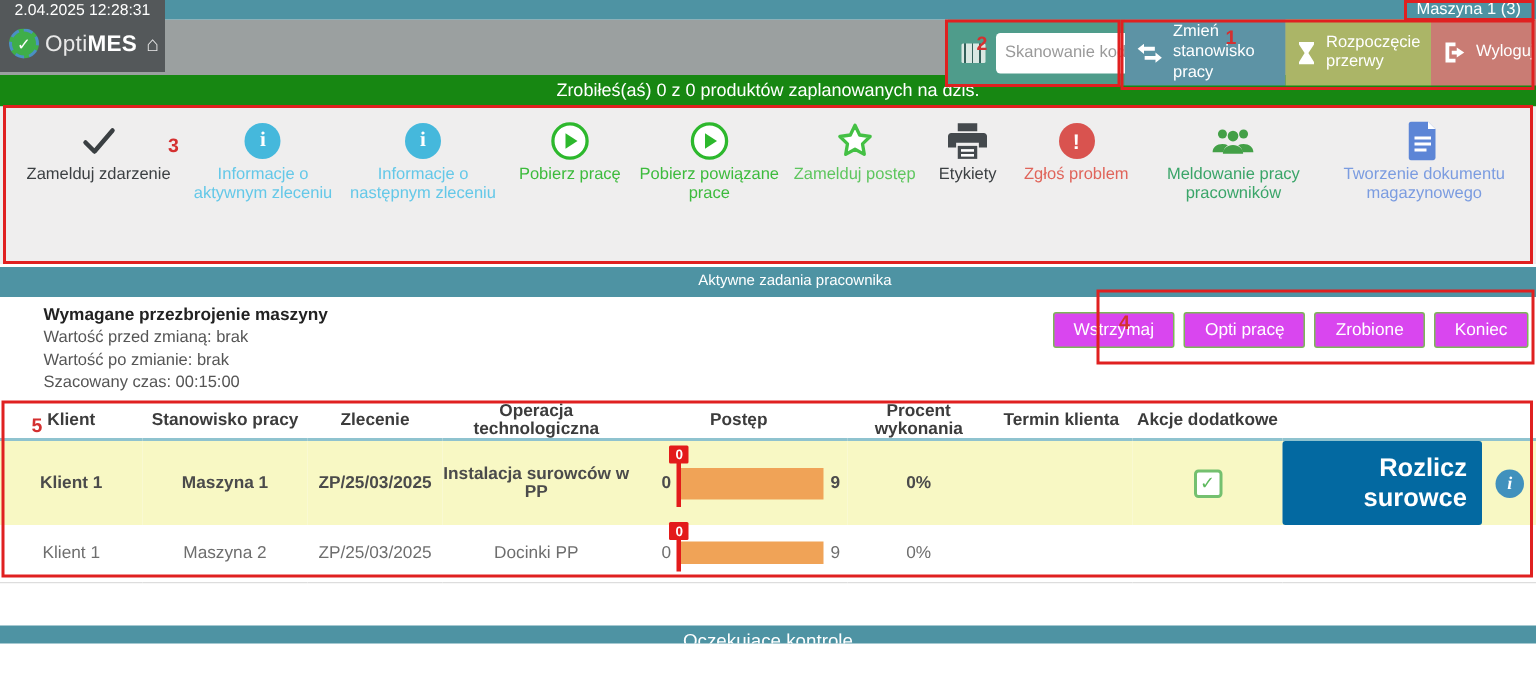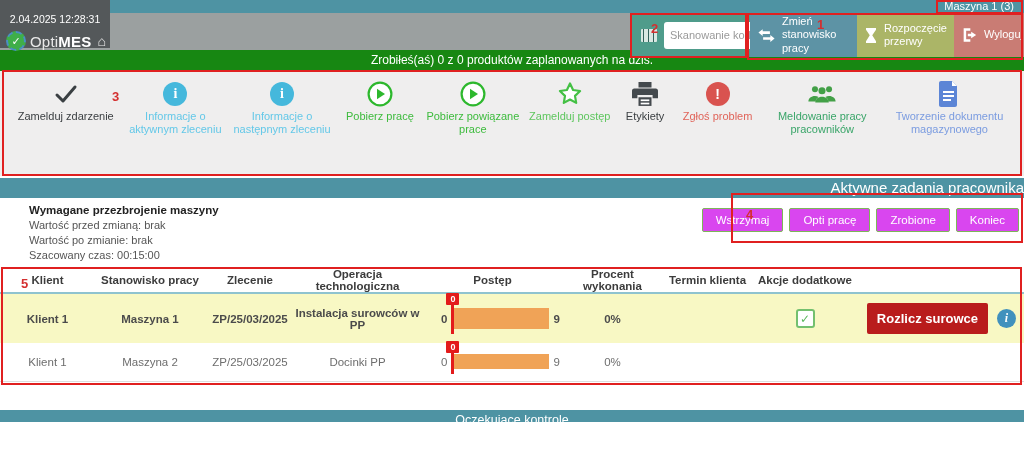--- a/index.html
+++ b/index.html
@@ -5,21 +5,21 @@
   * { box-sizing: border-box; margin: 0; padding: 0; }
   html,body { width:1024px; height:455px; }
   body { font-family: "Liberation Sans", "DejaVu Sans", sans-serif; background:#fff; }
   .page { position:relative; width:1024px; height:455px; overflow:hidden; background:#fff; }
 
   
   .top-strip { height:13px; background:#4e93a3; position:relative; }
   .machine { position:absolute; right:10px; top:0; font-size:11px; color:#fff; line-height:13px; }
 
   
-  .brand-box { position:absolute; left:0; top:0; width:110px; height:48px; background:#54585a; z-index:4; padding-top:13px; }
+  .brand-box { position:absolute; left:0; top:0; width:110px; height:48px; background:#54585a; z-index:4; padding-top:1px; }
   .datetime { color:#fff; font-size:10.5px; text-align:center; line-height:13px; }
   .brand-row { display:flex; align-items:center; gap:4px; padding:5px 0 0 6px; }
   .logo-circle { width:20px; height:20px; border-radius:50%; background:#3fae49; border:2px dashed #4a90c4; color:#fff; font-size:11px; font-weight:bold; display:flex; align-items:center; justify-content:center; flex:none; }
   .brand-text { color:#e8e8e8; font-size:15px; letter-spacing:0.2px; }
   .brand-text b { color:#fff; }
   .home-icon { color:#e8e8e8; font-size:14px; margin-left:2px; }
 
   
   .header-bar { height:37px; background:#9ba0a0; }
   .header-actions { position:absolute; top:13px; right:0; height:44px; display:flex; z-index:3; }
@@ -47,21 +47,21 @@
   .w120{width:118px}.w110{width:106px}.w115{width:112px}.w95{width:88px}.w105{width:102px}.w100{width:96px}.w60{width:58px}.w92{width:90px}.w128{width:124px}.w140{width:136px}.w105b{width:105px}.w82{width:82px}
   .c-dark{color:#3c4043}.c-blue{color:#64c8e8}.c-green{color:#3dbb3d}.c-lgreen{color:#5ec65e}.c-red{color:#e0645a}.c-tgreen{color:#3aa569}.c-docblue{color:#7b9ce0}
   .circle-ico { width:24px; height:24px; border-radius:50%; color:#fff; display:flex; align-items:center; justify-content:center; font-weight:bold; font-size:14px; font-family:"Liberation Serif","DejaVu Serif",serif; }
   .ci-blue { background:#45b8dc; }
   .ci-red { background:#d9534f; font-family:"Liberation Sans",sans-serif; }
   .green-square { width:22px; height:22px; border-radius:4px; background:#24b24c; }
 
   .spacer2 { height:2px; background:#fff; }
 
   
-  .section-bar { height:20px; background:#4e93a3; color:#fff; font-size:15px; text-align:right; line-height:20px;padding-left:36px; }
+  .section-bar { height:20px; background:#4e93a3; color:#fff; font-size:10px; text-align:center; line-height:20px;padding-left:36px; }
 
   
   .active-area { height:70px; position:relative; background:#fff;padding-left:24px; }
   .task-info { padding:5px 0 0 5px; }
   .ti-title { font-size:11.5px; font-weight:bold; color:#222; line-height:15px; }
   .ti-line { font-size:11px; color:#555; line-height:15px; }
   .task-buttons { position:absolute; top:10px; right:5px; display:flex; gap:6px; }
   .gbtn { background:#d946ef; border:1px solid #7db558; border-radius:2px; color:#fff; font-family:inherit; font-size:11.5px; padding:5px 13px; cursor:pointer; }
 
   
@@ -73,21 +73,21 @@
   tr.row-plain td { height:38px; font-size:11.5px; color:#6e6e6e; text-align:center; border-bottom:1px solid #ddd; background:#fff; }
   .progress-cell { display:flex; align-items:center; padding-left:16px; }
   .p-label { margin:0 5px; }
   .pbar { position:relative; background:#f0a357; }
   .pbar.b1 { width:112px; height:21px; }
   .pbar.b2 { width:97px; height:15px; }
   .p-line { position:absolute; left:-1px; top:-5px; width:3px; height:calc(100% + 10px); background:#e31b1b; }
   .p-badge { position:absolute; left:-6px; top:-15px; width:13px; height:12px; background:#e31b1b; color:#fff; font-size:9px; font-weight:bold; display:flex; align-items:center; justify-content:center; border-radius:1px; }
   .checkbox { display:inline-flex; width:19px; height:19px; background:#fff; border:2px solid #74c06f; border-radius:3px; align-items:center; justify-content:center; color:#5cb85c; font-size:12px; font-weight:bold; cursor:pointer; }
   .actions-cell { display:flex; align-items:center; justify-content:flex-end; gap:9px; padding-right:8px; }
-  .rozlicz-btn { background:#b91c1c; border:none; border-radius:2px; color:#fff; font-family:inherit; font-size:13px; font-weight:bold; padding:8px 10px; cursor:pointer;text-align:right; }
+  .rozlicz-btn { background:#0369a1; border:none; border-radius:2px; color:#fff; font-family:inherit; font-size:17px; font-weight:bold; padding:8px 10px; cursor:pointer;text-align:right; }
   .row-info-ico { width:19px; height:19px; border-radius:50%; background:#4191bd; color:#fff; font-size:12px; font-weight:bold; font-style:italic; font-family:"Liberation Serif","DejaVu Serif",serif; display:flex; align-items:center; justify-content:center; flex:none; cursor:pointer; }
 
   .gap { height:28px; background:#fff; }
   .bottom-bar { height:12px; background:#4e93a3; overflow:hidden; }
   .bottom-bar span { display:block; color:#fff; font-size:12.5px; text-align:center; padding-top:3px; }
 
   
   .ann-layer { position:absolute; left:0; top:0; width:1024px; height:455px; pointer-events:none; z-index:50; }
   .ann-box { position:absolute; border:2px solid #e02020; }
   .ann-num { position:absolute; color:#d43030; font-size:13px; font-weight:bold; }

